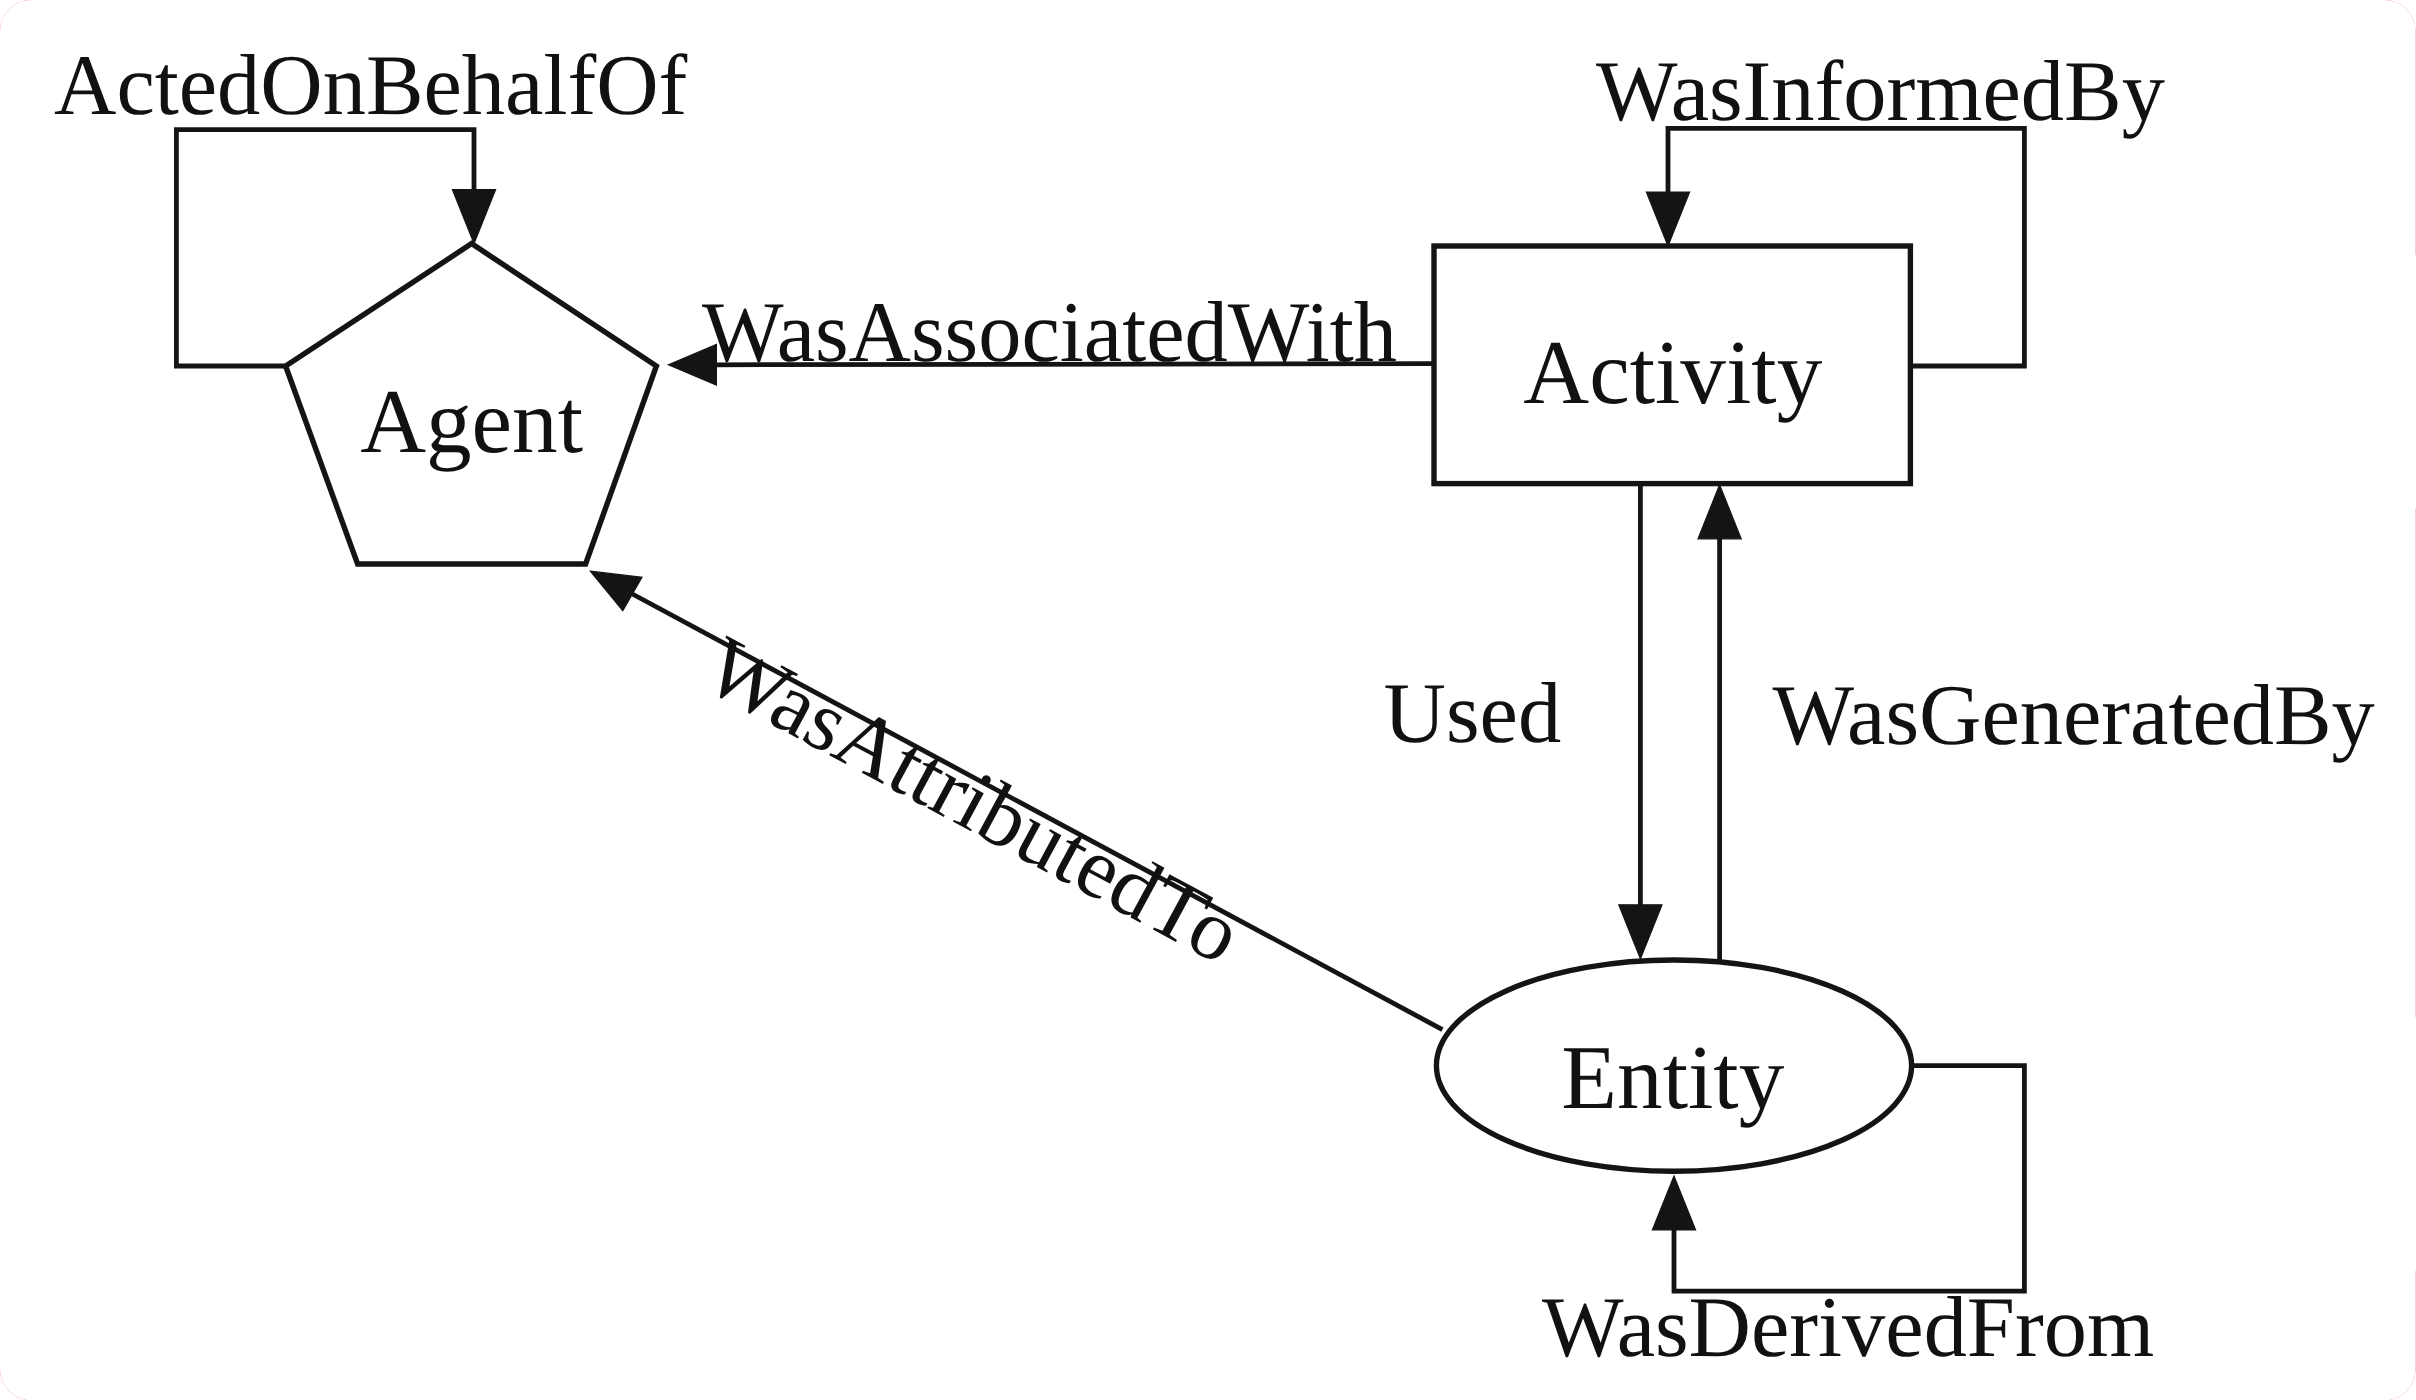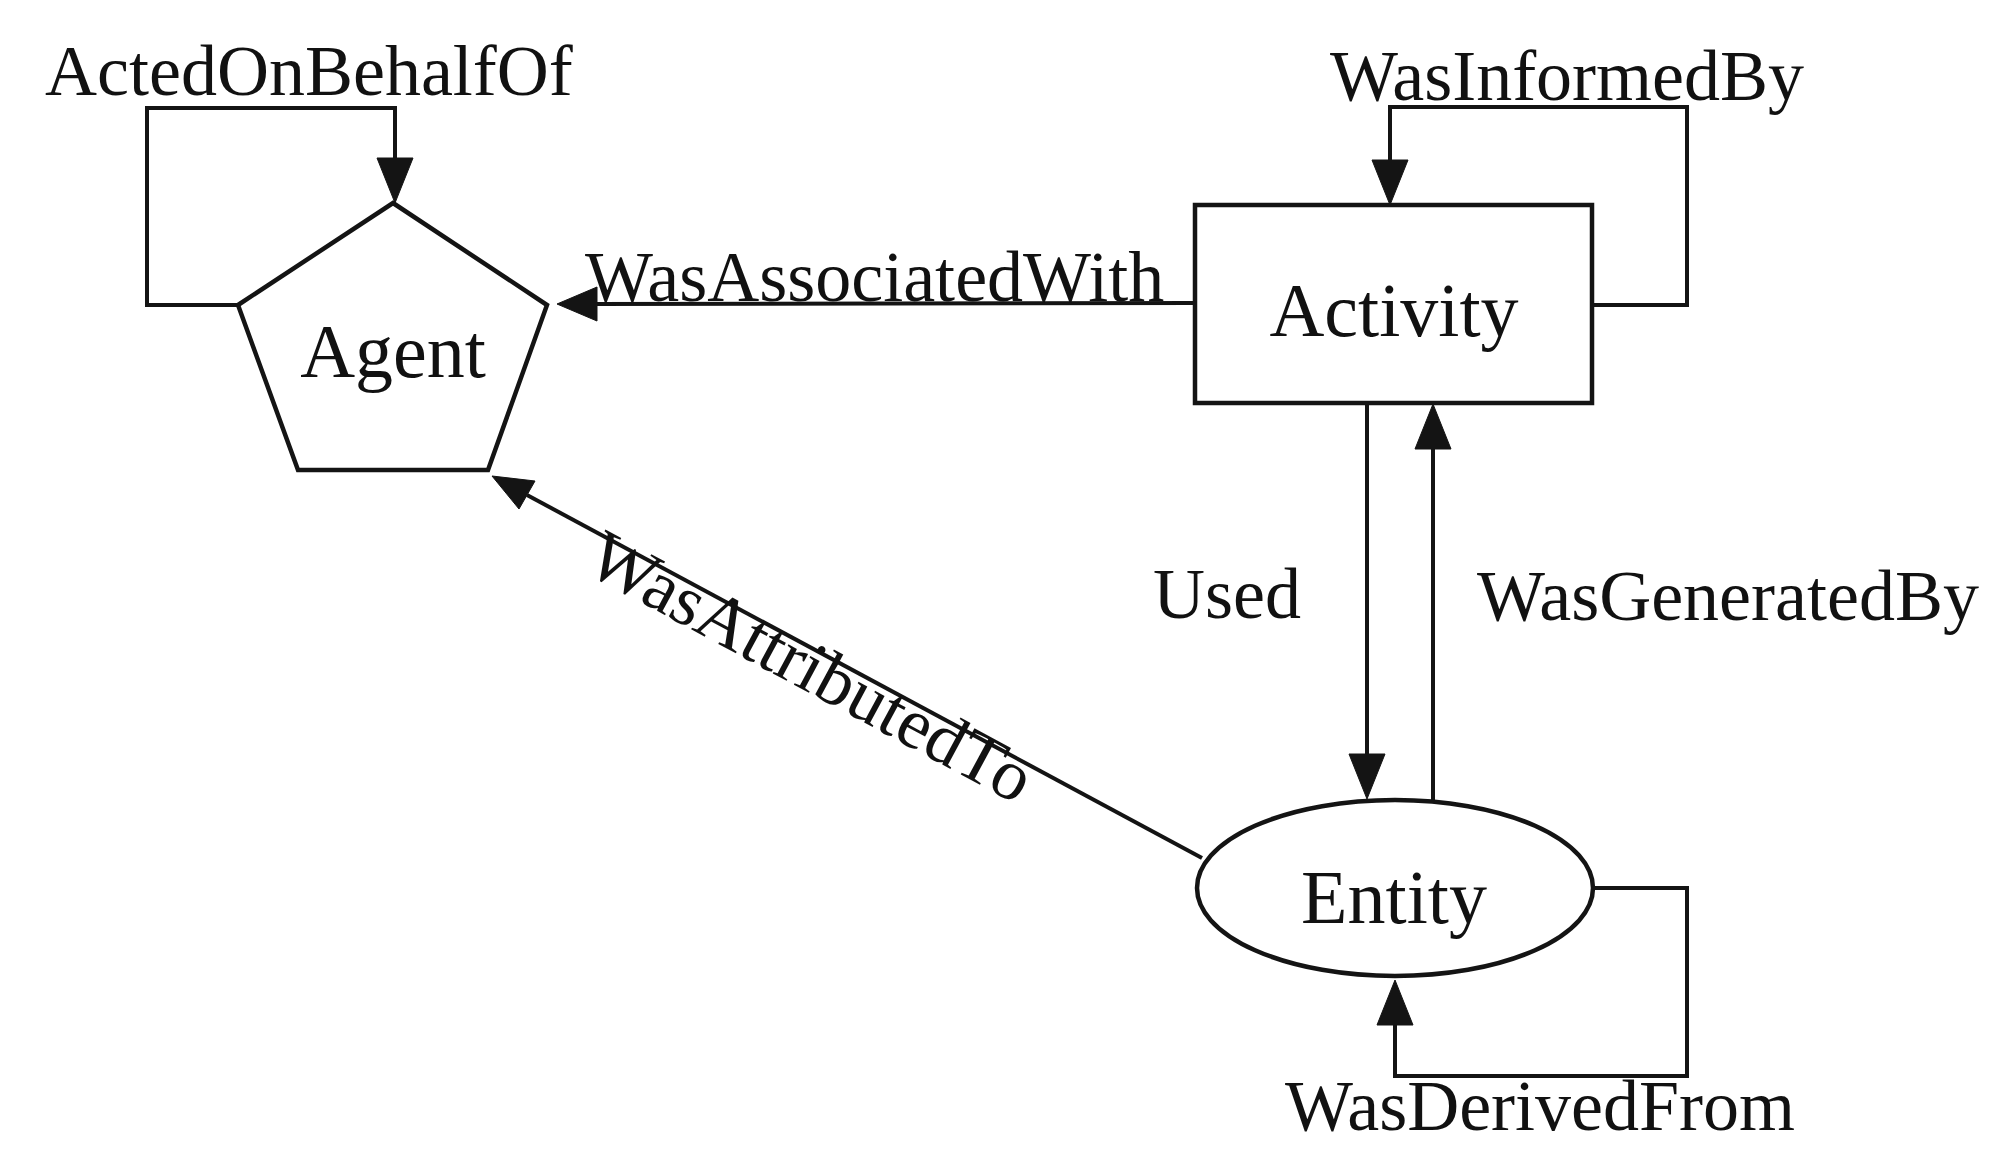--- a/index.html
+++ b/index.html
@@ -2,20 +2,21 @@
 <html><head>
 <meta charset="utf-8">
 <style>
   html, body { margin: 0; padding: 0; background: #ffffff; }
   .stage {
     position: relative;
     width: 2013px;
     height: 1167px;
     background: #ec4899;
     overflow: hidden;
+    border-radius: 26px;
   }
   svg { display: block; }
   .node-shape {
     fill: #ffffff;
     stroke: #141414;
     stroke-width: 4.5;
     stroke-linejoin: miter;
   }
   .edge-line {
     fill: none;

